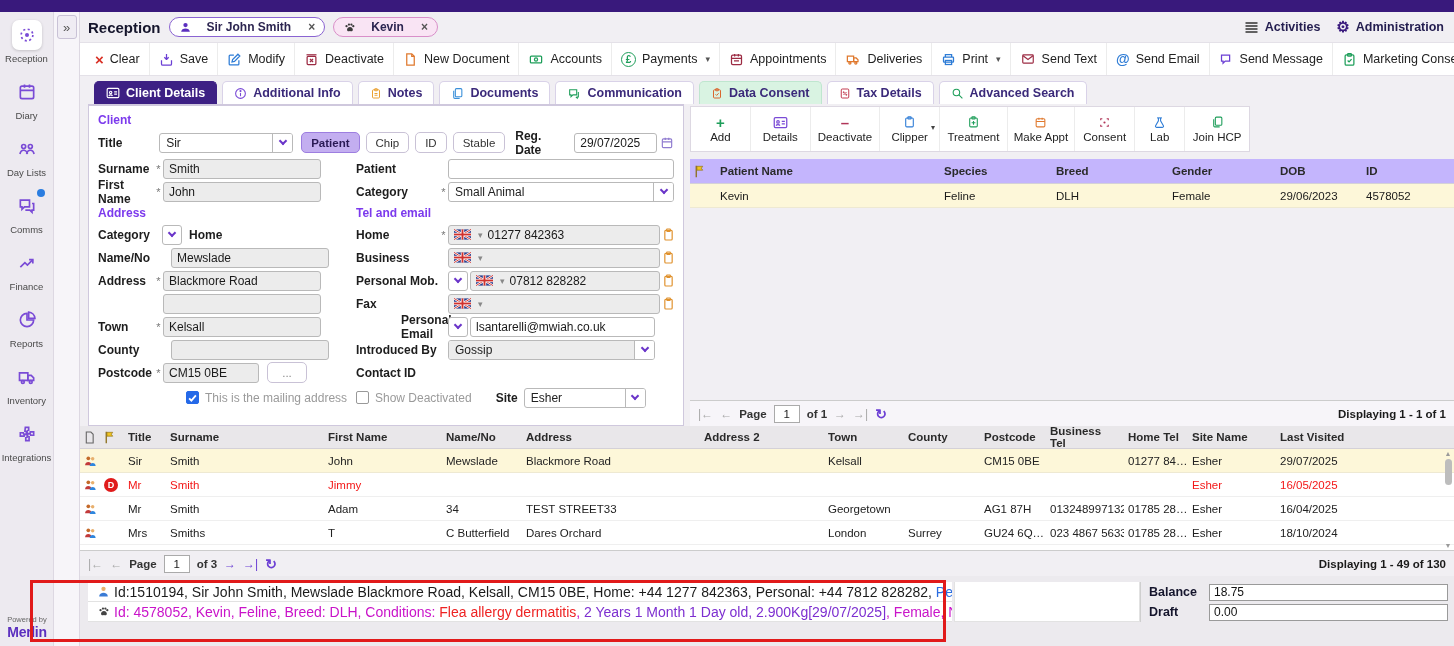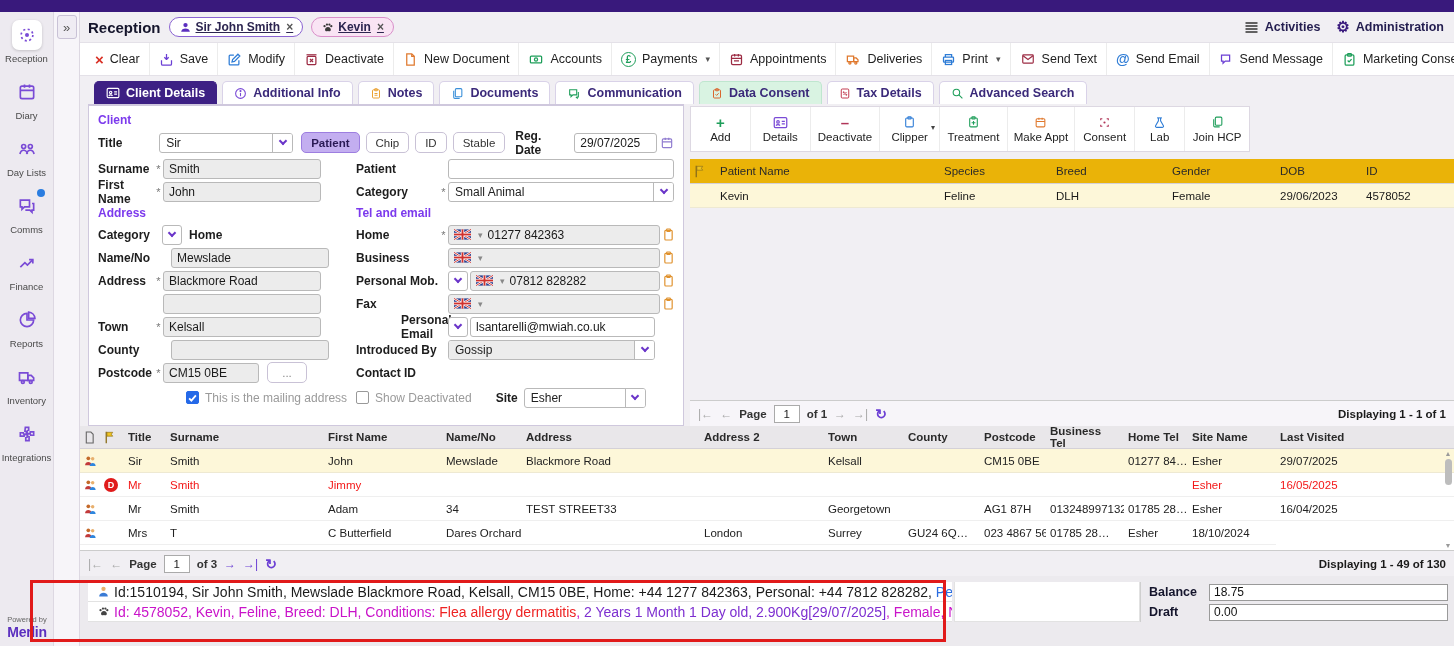--- a/index.html
+++ b/index.html
@@ -24,21 +24,21 @@
 
   
   .strip { position:absolute; left:54px; top:12px; width:26px; bottom:0; background:#f7f5f9; border-right:1px solid #ddd8e2; }
   .collapse-btn { margin:3px auto 0; width:20px; height:24px; border:1px solid #c9c2d6; border-radius:3px; background:#efecf3; color:#555; font-size:13px; display:flex; align-items:center; justify-content:center; cursor:pointer; }
 
   
   .main { position:absolute; left:80px; top:12px; right:0; bottom:0; display:flex; flex-direction:column; }
 
   .hdr { height:30px; display:flex; align-items:center; padding:0 10px 0 8px; gap:8px; }
   .hdr-title { font-size:15px; font-weight:bold; color:#15152c; }
-  .chip { display:flex; align-items:center; gap:4px; border-radius:12px; padding:2px 9px; font-size:12px; font-weight:bold; color:#2c2550; cursor:pointer;text-decoration:underline; }
+  .chip { display:flex; align-items:center; gap:15px; border-radius:12px; padding:2px 9px; font-size:12px; font-weight:bold; color:#2c2550; cursor:pointer; }
   .chip.client { background:#fff; border:1.5px solid #8a63d2; }
   .chip.patient { background:#f9e4f4; border:1.5px solid #d98fc9; }
   .chip .x { color:#555; font-size:12px; font-weight:bold; margin-left:2px; }
   .hdr-right { margin-left:auto; display:flex; align-items:center; gap:16px; }
   .hdr-link { display:flex; align-items:center; gap:6px; font-weight:bold; color:#231d4f; font-size:12.5px; cursor:pointer; }
   .gear { color:#39197c; font-size:15px; }
 
   
   .toolbar { height:34px; background:#fff; border-top:1px solid #e4e1e8; border-bottom:1px solid #e4e1e8; display:flex; align-items:center; padding-left:6px; }
   .tbtn { display:flex; align-items:center; gap:6px; height:100%; padding:0 9px; border-right:1px solid #ececec; font-size:12.5px; color:#222; cursor:pointer; white-space:nowrap; }
@@ -79,21 +79,21 @@
   .graylbl { color:#9a9a9a; font-size:12px; margin-left:6px; }
 
   
   .rightcol { flex:1; display:flex; flex-direction:column; }
   .pt-toolbar { margin-top:2px; background:#fff; border:1px solid #ddd8e2; display:flex; width:560px; height:46px; }
   .ptb { width:62px; display:flex; flex-direction:column; align-items:center; justify-content:center; gap:2px; border-right:1px solid #ececec; font-size:11.5px; color:#222; cursor:pointer; position:relative; white-space:nowrap; }
   .ptb:last-child { border-right:none; }
   .ptb .glyph { font-size:15px; font-weight:bold; line-height:13px; }
   .ptb .cor { position:absolute; right:4px; top:16px; font-size:8px; color:#444; }
   .pt-grid { margin-top:7px; display:grid; grid-template-columns:26px 224px 112px 116px 108px 86px 92px; }
-  .pt-grid .h { background:#eab308; border-bottom:1px solid #d4d1d8; height:25px; display:flex; align-items:center; font-weight:normal; font-size:11.5px; color:#2a2a2a; padding:0 4px; }
+  .pt-grid .h { background:#c4b5fd; border-bottom:1px solid #d4d1d8; height:25px; display:flex; align-items:center; font-weight:bold; font-size:11.5px; color:#2a2a2a; padding:0 4px; }
   .pt-grid .c { background:#fdf7d9; height:24px; display:flex; align-items:center; font-size:11.5px; color:#1a1a1a; padding:0 4px; border-bottom:1px solid #eee9d2; }
   .pager { border-top:1px solid #ccc; height:26px; display:flex; align-items:center; gap:7px; padding:0 8px; color:#888; font-size:11.5px; background:#f7f5f9; }
   .pager .nav { font-size:12px; color:#a9a9a9; cursor:pointer; white-space:nowrap; }
   .pager .nav.en { color:#6b3fd4; }
   .pager .pg-input { width:26px; height:18px; background:#fff; border:1px solid #aaa; display:flex; align-items:center; justify-content:center; color:#222; }
   .pager .pglbl { color:#333; font-weight:bold; }
   .pager .refresh { color:#6b3fd4; font-size:14px; font-weight:bold; cursor:pointer; }
   .pager .disp { margin-left:auto; color:#1a1a1a; font-weight:bold; font-size:11.5px; }
 
   
@@ -972,20 +972,21 @@
           <svg width="13" height="12" viewBox="0 0 24 22">
             <circle cx="8" cy="6" r="3.4" fill="#c46a2a"></circle>
             <path d="M2 19c0-4 3-6 6-6s6 2 6 6z" fill="#c23a3a"></path>
             <circle cx="16" cy="7" r="3.2" fill="#e8b06d"></circle>
             <path d="M10.5 20c0-3.6 2.6-5.4 5.5-5.4s5.5 1.8 5.5 5.4z" fill="#2e86de"></path>
           </svg>
         </span>
       </span>
     <span class="c"></span>
     <span class="c">Mrs</span>
+    <span class="c">Smiths</span>
     <span class="c">T</span>
     <span class="c">C Butterfield</span>
     <span class="c">Dares Orchard</span>
     <span class="c"></span>
     <span class="c">London</span>
     <span class="c">Surrey</span>
     <span class="c">GU24 6Q…</span>
     <span class="c">023 4867 5633</span>
     <span class="c">01785 28…</span>
     <span class="c">Esher</span>

